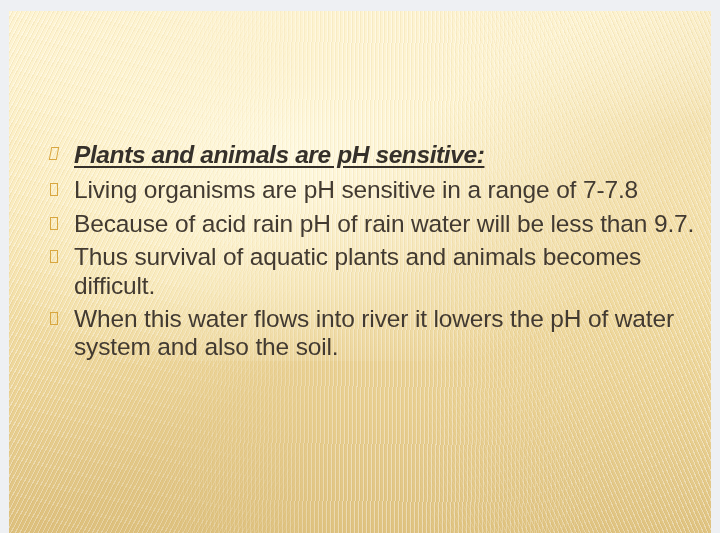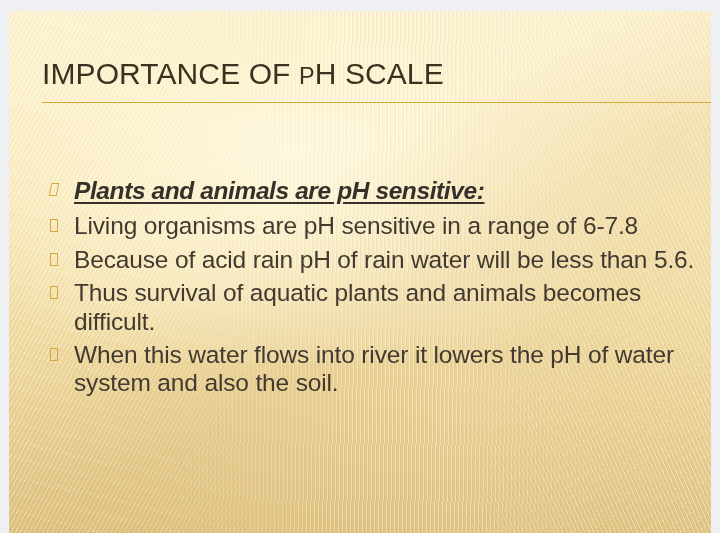--- a/index.html
+++ b/index.html
@@ -207,21 +207,20 @@
   }
 
   .bullet-item.is-emphasis {
     font-weight: bold;
     font-style: italic;
     text-decoration: underline;
     text-underline-offset: 3px;
     color: #35302a;
     letter-spacing: -0.4px;
     margin-bottom: 7px;
-    margin-top: 36px;
   }
 
   .bullet-item.is-emphasis .bullet-marker {
     transform: skewX(-11deg);
     top: 6px;
   }
 </style>
 </head>
 <body>
 
@@ -229,40 +228,36 @@
   <div class="slide">
 
     <div class="texture tex-topfade"></div>
     <div class="texture tex-left"></div>
     <div class="texture tex-mid"></div>
     <div class="texture tex-right"></div>
     <div class="texture tex-shade"></div>
 
     <div class="content">
 
-      <div class="title-block">
-        <h1 class="slide-title"><span>IMPORTANCE OF </span><span class="smallcap">p</span><span>H SCALE</span></h1>
-        <div class="title-rule"></div>
-      </div>
 
       <ul class="bullet-list">
 
         <li class="bullet-item is-emphasis">
           <span class="bullet-marker"></span>
           <span>Plants and animals are pH sensitive:</span>
         </li>
 
         <li class="bullet-item">
           <span class="bullet-marker"></span>
-          <span>Living organisms are pH sensitive in a range of 6-7.8</span>
-        </li>
-
-        <li class="bullet-item">
-          <span class="bullet-marker"></span>
-          <span>Because of acid rain pH of rain water will be less than 5.6.</span>
+          <span>Living organisms are pH sensitive in a range of 7-7.8</span>
+        </li>
+
+        <li class="bullet-item">
+          <span class="bullet-marker"></span>
+          <span>Because of acid rain pH of rain water will be less than 9.7.</span>
         </li>
 
         <li class="bullet-item">
           <span class="bullet-marker"></span>
           <span>Thus survival of aquatic plants and animals becomes difficult.</span>
         </li>
 
         <li class="bullet-item">
           <span class="bullet-marker"></span>
           <span>When this water flows into river it lowers the pH of water system and also the soil.</span>

